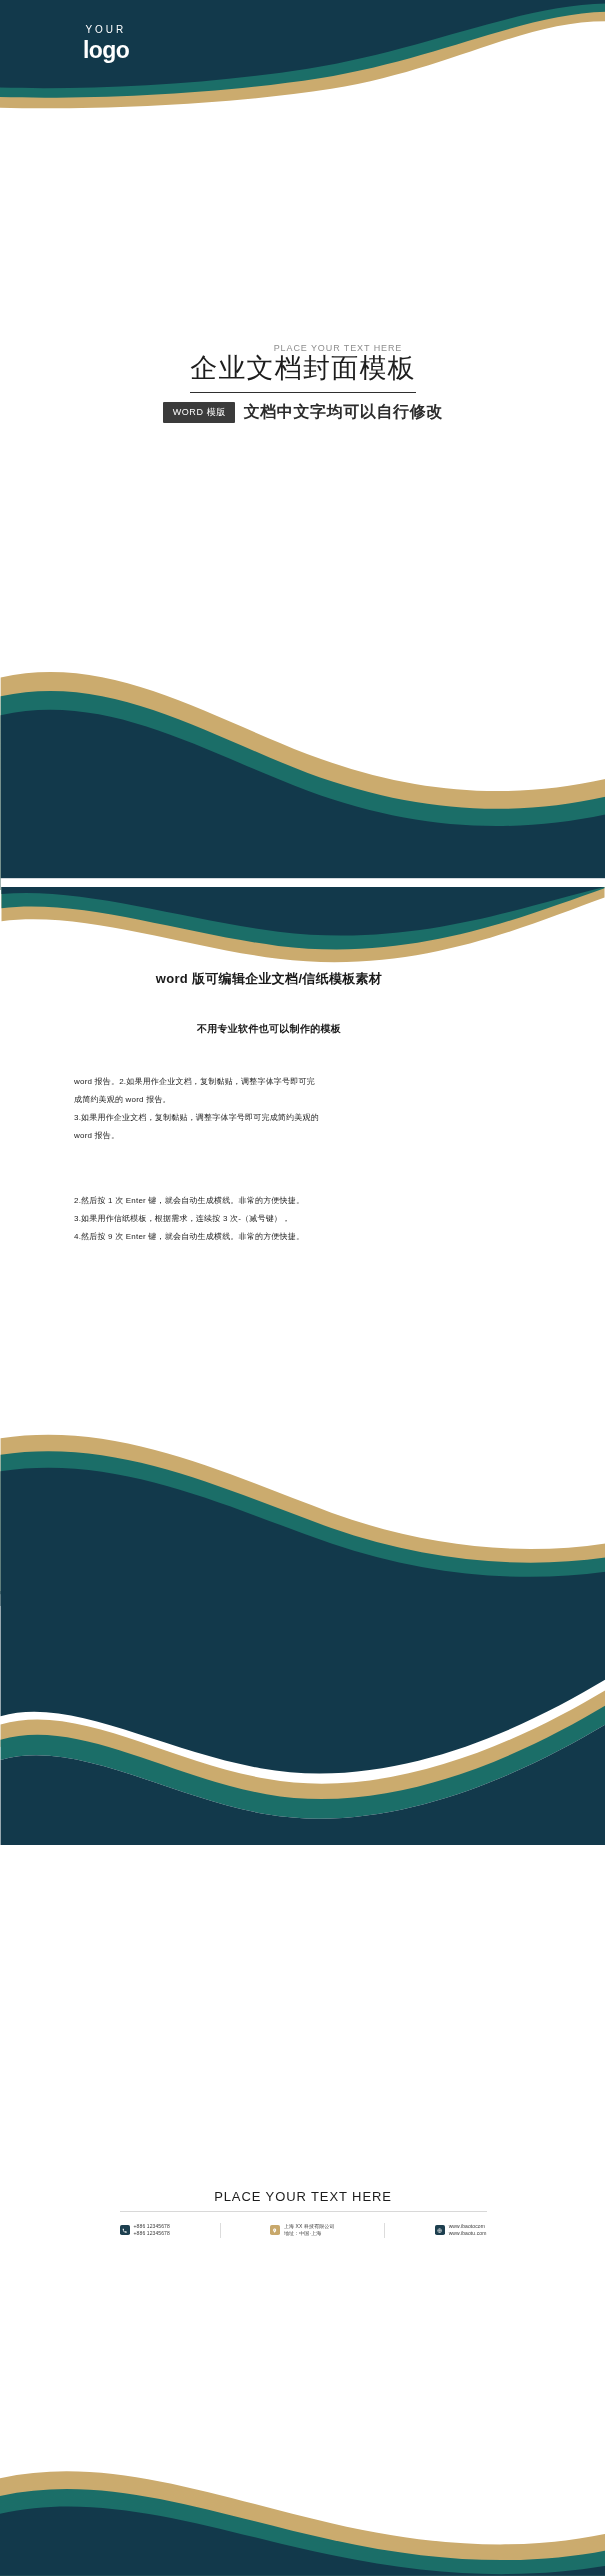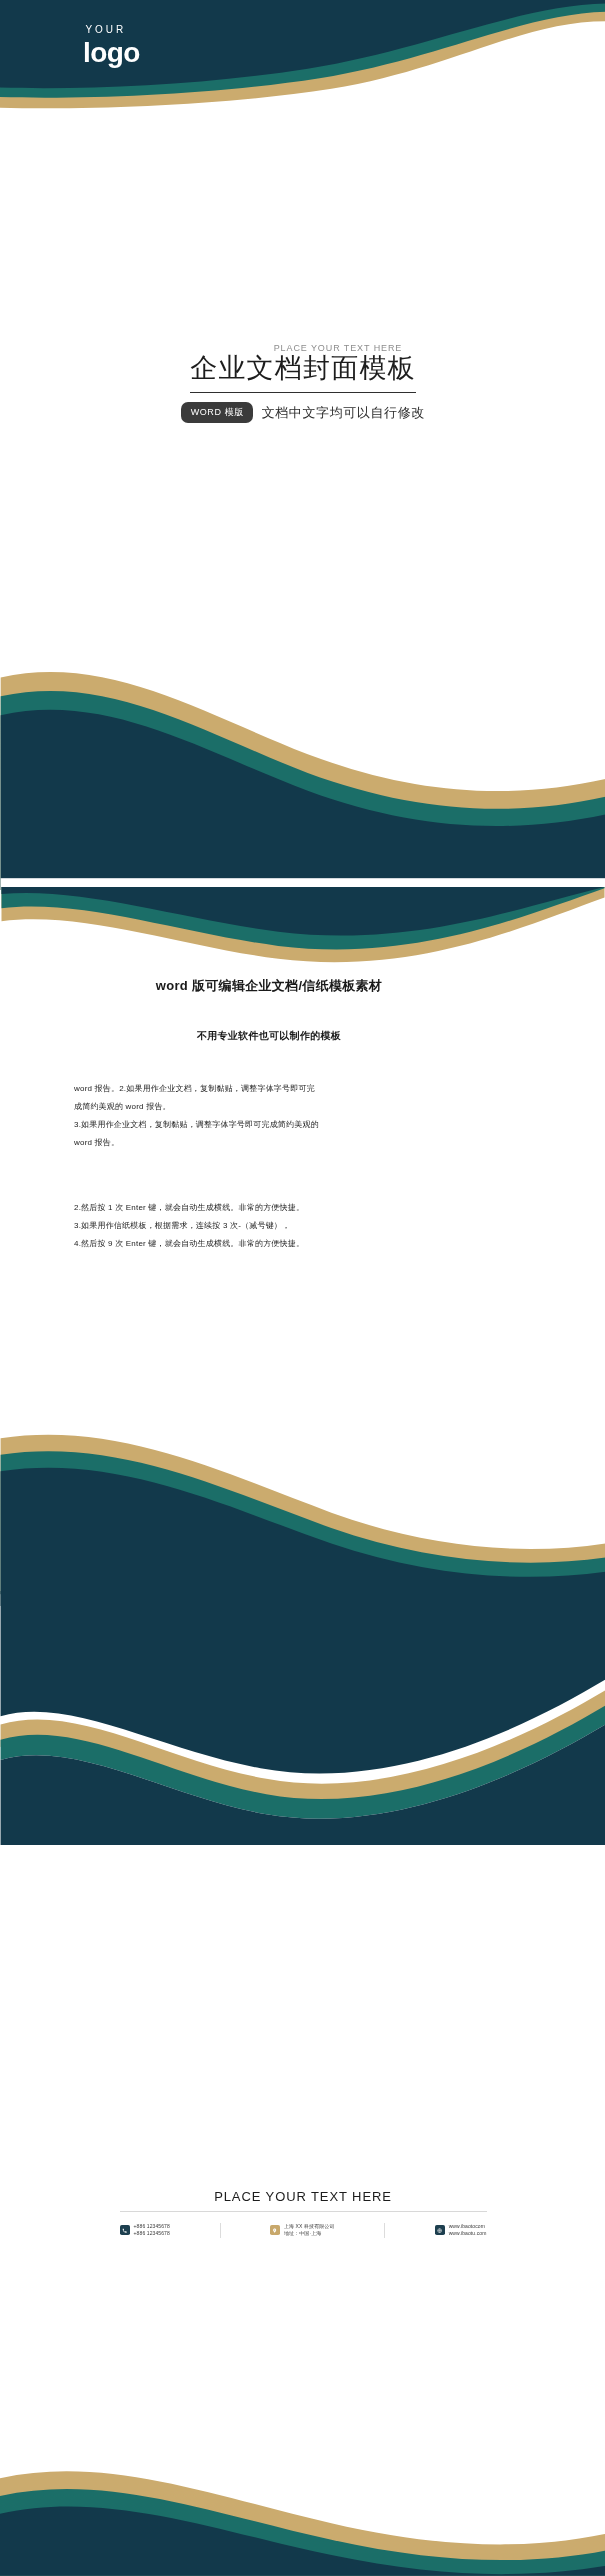--- a/index.html
+++ b/index.html
@@ -43,21 +43,21 @@
   }
   .logo-your {
     font-size: 10px;
     letter-spacing: 3px;
     font-weight: 400;
     margin-left: 2.4px;
     margin-bottom: 4px;
     color: #ffffff;
   }
   .logo-main {
-    font-size: 28px;
+    font-size: 23px;
     font-weight: 700;
     letter-spacing: -0.6px;
     color: #ffffff;
     font-family: "Liberation Sans", sans-serif;
   }
 
   .cover-title-wrap {
     position: absolute;
     left: 0; top: 343px;
     width: 606px;
@@ -87,42 +87,42 @@
     align-items: center;
     justify-content: center;
     gap: 8.3px;
   }
   .word-badge {
     background: #3b3b3b;
     color: #ffffff;
     font-size: 9px;
     padding: 4.1px 9.5px;
     letter-spacing: 0.6px;
-    border-radius: 7px;
+    border-radius: 1px;
     display: inline-block;
   }
   .cover-sub-text {
-    font-size: 13px;
+    font-size: 16px;
     color: #2c2c2c;
     letter-spacing: 0.6px;
+    font-weight: bold;
   }
 
   .band-mid {
     position: absolute;
     left: 0; top: 642px;
     width: 606px; height: 248px;
     overflow: hidden;
   }
 
   
   .content-block {
     position: absolute;
     left: 0; top: 970px;
     width: 538px;
-    margin-top: 7px;
   }
   .content-h1 {
     text-align: center;
     font-size: 13px;
     font-weight: 700;
     color: #1a1a1a;
     letter-spacing: 0.3px;
   }
   .content-h2 {
     text-align: center;

